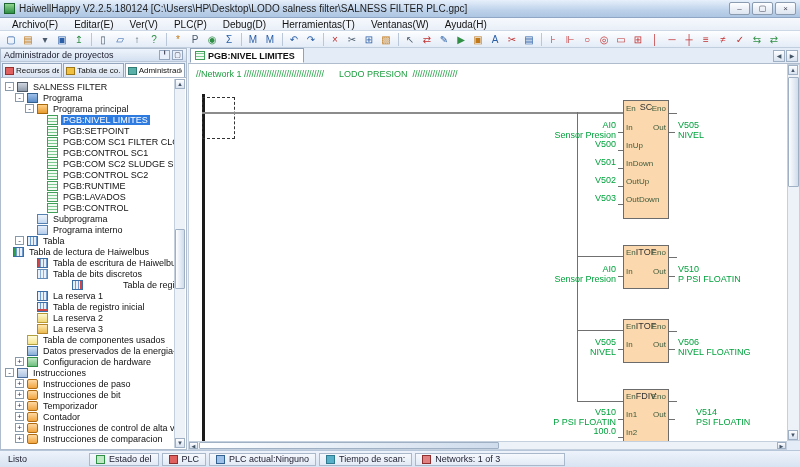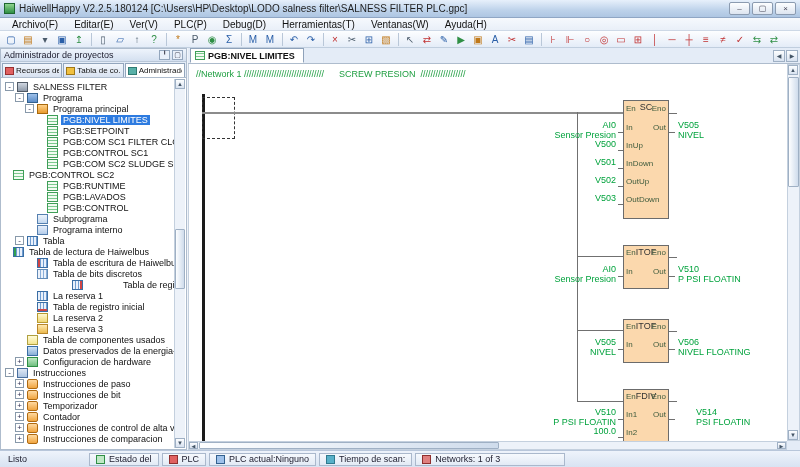--- a/index.html
+++ b/index.html
@@ -331,21 +331,21 @@
         <div class="trow" style="padding-left: 34px;">
           <div class="exp-spacer"></div>
           <div class="ic ic-pgb"></div>
           <div class="lbl">PGB:CONTROL SC1</div>
         </div>
         <div class="trow" style="padding-left: 34px;">
           <div class="exp-spacer"></div>
           <div class="ic ic-pgb"></div>
           <div class="lbl">PGB:COM SC2 SLUDGE SCREW</div>
         </div>
-        <div class="trow" style="">
+        <div class="trow" style="padding-left: 34px;">
           <div class="exp-spacer"></div>
           <div class="ic ic-pgb"></div>
           <div class="lbl">PGB:CONTROL SC2</div>
         </div>
         <div class="trow" style="padding-left: 34px;">
           <div class="exp-spacer"></div>
           <div class="ic ic-pgb"></div>
           <div class="lbl">PGB:RUNTIME</div>
         </div>
         <div class="trow" style="padding-left: 34px;">
@@ -477,21 +477,21 @@
         <span class="et-ic"></span>
         <span>PGB:NIVEL LIMITES</span>
       </div>
       <div id="tabnav">
         <div class="tn-btn">◀</div>
         <div class="tn-btn">▶</div>
       </div>
     </div>
 
     <div id="canvas">
-      <div id="comment"><b>//Network 1</b> <b>////////////////////////////////</b>&nbsp;&nbsp;&nbsp;&nbsp;&nbsp;&nbsp;<b>SCREW PRESION</b>  <b>//////////////////</b></div>
+      <div id="comment"><b>//Network 1</b> <b>////////////////////////////////</b>&nbsp;&nbsp;&nbsp;&nbsp;&nbsp;&nbsp;<b>LODO PRESION</b>  <b>//////////////////</b></div>
       <div id="rail" style="left: 13px; top: 30px; width: 3px; height: 347px;"></div>
       <div id="cursor-box" style="left: 13px; top: 33px; width: 33px; height: 42px;"></div>
     <div class="wire" style="left: 13px; top: 48px; width: 421px; height: 2px;"></div>
         <div class="wire thin" style="left: 388px; top: 48px; width: 1px; height: 290px;"></div>
         <div class="wire thin" style="left: 388px; top: 192px; width: 46px; height: 1px;"></div>
         <div class="wire thin" style="left: 388px; top: 266px; width: 46px; height: 1px;"></div>
         <div class="wire thin" style="left: 388px; top: 337px; width: 46px; height: 1px;"></div>
         <div class="tick" style="left: 429px; top: 68px; width: 5px;"></div>
         <div class="oplab l" style="left: 317px; top: 56px; width: 110px; text-align: right;">
           <div>AI0</div>

